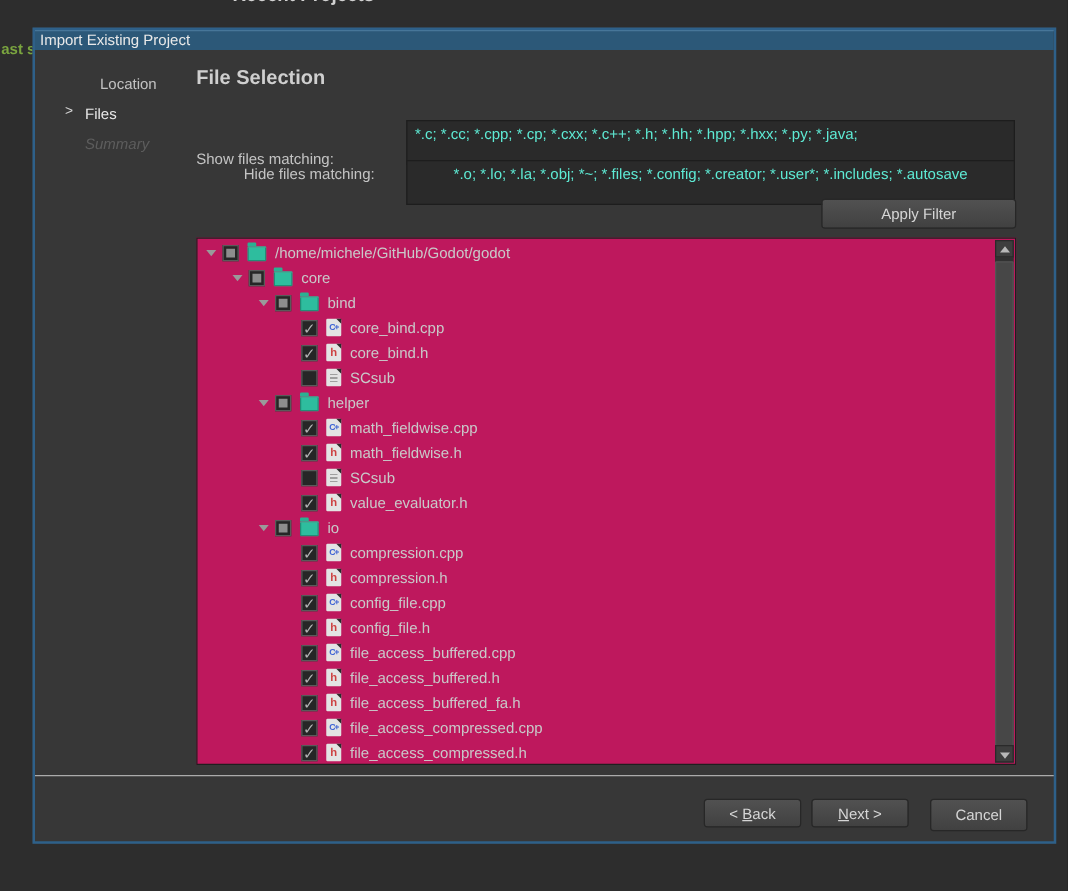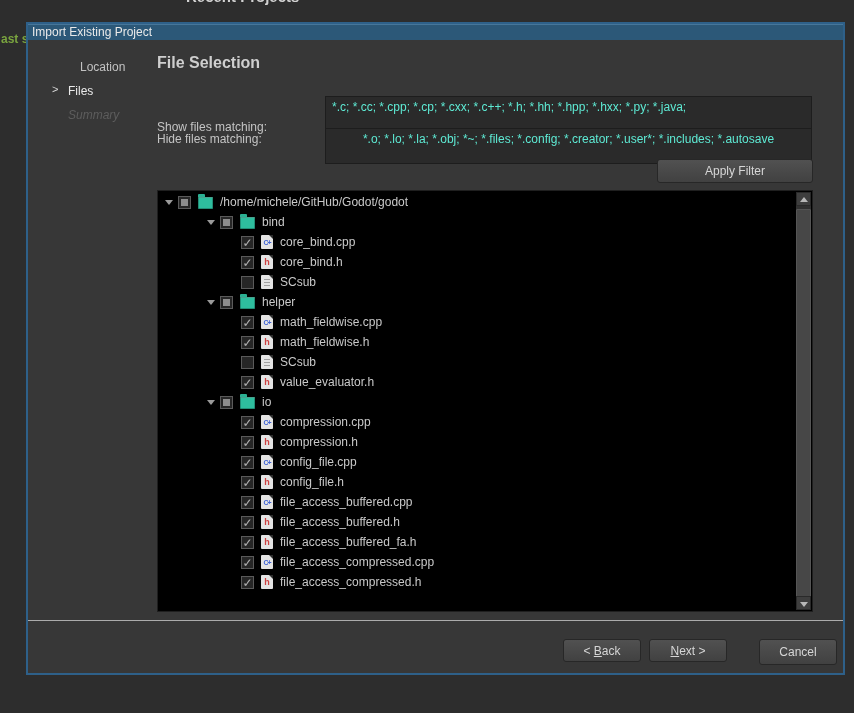--- a/index.html
+++ b/index.html
@@ -24,21 +24,21 @@
        border:1px solid #1d1d1d;color:#5eead4;font-size:12px;line-height:20px;padding:0 6px;
        white-space:nowrap;overflow:hidden;}
   .fld.clip-left{direction:rtl;text-align:center;}
   .fld.clip-left .ltr{direction:ltr;unicode-bidi:embed;}
   .btn{position:absolute;box-sizing:border-box;background:linear-gradient(#515151,#414141);
        border:1px solid #272727;border-radius:3px;color:#d6d6d6;font-size:12px;
        font-family:"Liberation Sans",sans-serif;text-align:center;cursor:default;}
   .btn .u{text-decoration:underline;}
   
   .tree{position:absolute;left:129px;top:166px;width:656px;height:422px;box-sizing:border-box;
-        background:#000000;border:1px solid #1f1f1f;overflow:hidden;}
+        background:#be185d;border:1px solid #1f1f1f;overflow:hidden;}
   .tree-rows{position:absolute;left:0;top:1px;right:16px;}
   .tree-row{height:20px;display:flex;align-items:center;font-size:12px;color:#c9c9c9;white-space:nowrap;}
   .exp{width:16px;height:12px;position:relative;flex:0 0 16px;}
   .exp:not(.blank)::before{content:"";position:absolute;left:3px;top:4px;border-left:4px solid transparent;
         border-right:4px solid transparent;border-top:5px solid #9a9a9a;}
   .cb{width:13px;height:13px;flex:0 0 13px;box-sizing:border-box;border:1px solid #5a5a5a;background:#262626;
       position:relative;text-align:center;font-size:12px;line-height:12px;color:#b4b4b4;}
   .cb.partial::before{content:"";position:absolute;left:2px;top:2px;width:7px;height:7px;background:#8d8d8d;}
   .ficon{margin-left:7px;flex:0 0 auto;position:relative;}
   .ic-folder{width:15px;height:12px;background:#2ebd9e;border-radius:1px;margin-top:1px;
@@ -83,36 +83,42 @@
     <div class="side-item" style="left:40px;top:59px;color:#e9e9e9;">Files</div>
     <div class="side-item" style="left:40px;top:83px;color:#5d5d5d;font-style:italic;">Summary</div>
 
     <div class="page-title">File Selection</div>
 
     <div class="fld-label" style="top:72px;margin-top:20px;">Show files matching:</div>
     <div class="fld" style="top:72px;">
       <span>*.c; *.cc; *.cpp; *.cp; *.cxx; *.c++; *.h; *.hh; *.hpp; *.hxx; *.py; *.java;</span>
     </div>
 
-    <div class="fld-label" style="top:104px;">Hide files matching:</div>
+    <div class="fld-label" style="top:104px;margin-left:38px;">Hide files matching:</div>
     <div class="fld clip-left" style="top:104px;">
       <span class="ltr">*.o; *.lo; *.la; *.obj; *~; *.files; *.config; *.creator; *.user*; *.includes; *.autosave</span>
     </div>
 
     <button class="btn" style="left:629px;top:135px;width:156px;height:24px;">
       <span>Apply Filter</span>
     </button>
 
     <div class="tree">
       <div class="tree-rows">
           <div class="tree-row" style="padding-left: 4px;">
     <span class="exp"></span>
     <span class="cb partial"></span>
     <span class="ficon ic-folder"></span>
     <span class="lbl">/home/michele/GitHub/Godot/godot</span>
+  </div>
+          <div class="tree-row" style="padding-left: 25px;">
+    <span class="exp"></span>
+    <span class="cb partial"></span>
+    <span class="ficon ic-folder"></span>
+    <span class="lbl">core</span>
   </div>
           <div class="tree-row" style="padding-left: 46px;">
     <span class="exp"></span>
     <span class="cb partial"></span>
     <span class="ficon ic-folder"></span>
     <span class="lbl">bind</span>
   </div>
           <div class="tree-row" style="padding-left: 67px;">
     <span class="exp blank"></span>
     <span class="cb checked">✓</span>
@@ -258,16 +264,16 @@
         <div class="sbtn up"></div>
         <div class="sthumb"></div>
         <div class="sbtn down"></div>
       </div>
     </div>
 
     <div class="separator"></div>
 
     <button class="btn" style="left:535px;top:615px;width:78px;height:23px;"><span>&lt; </span><span class="u">B</span><span>ack</span></button>
     <button class="btn" style="left:621px;top:615px;width:78px;height:23px;"><span></span><span class="u">N</span><span>ext &gt;</span></button>
-    <button class="btn" style="left:731px;top:615px;width:78px;height:26px;"><span>Cancel</span></button>
+    <button class="btn" style="left:716px;top:615px;width:78px;height:26px;"><span>Cancel</span></button>
 
   </div>
 </div>
 
 </body></html>

